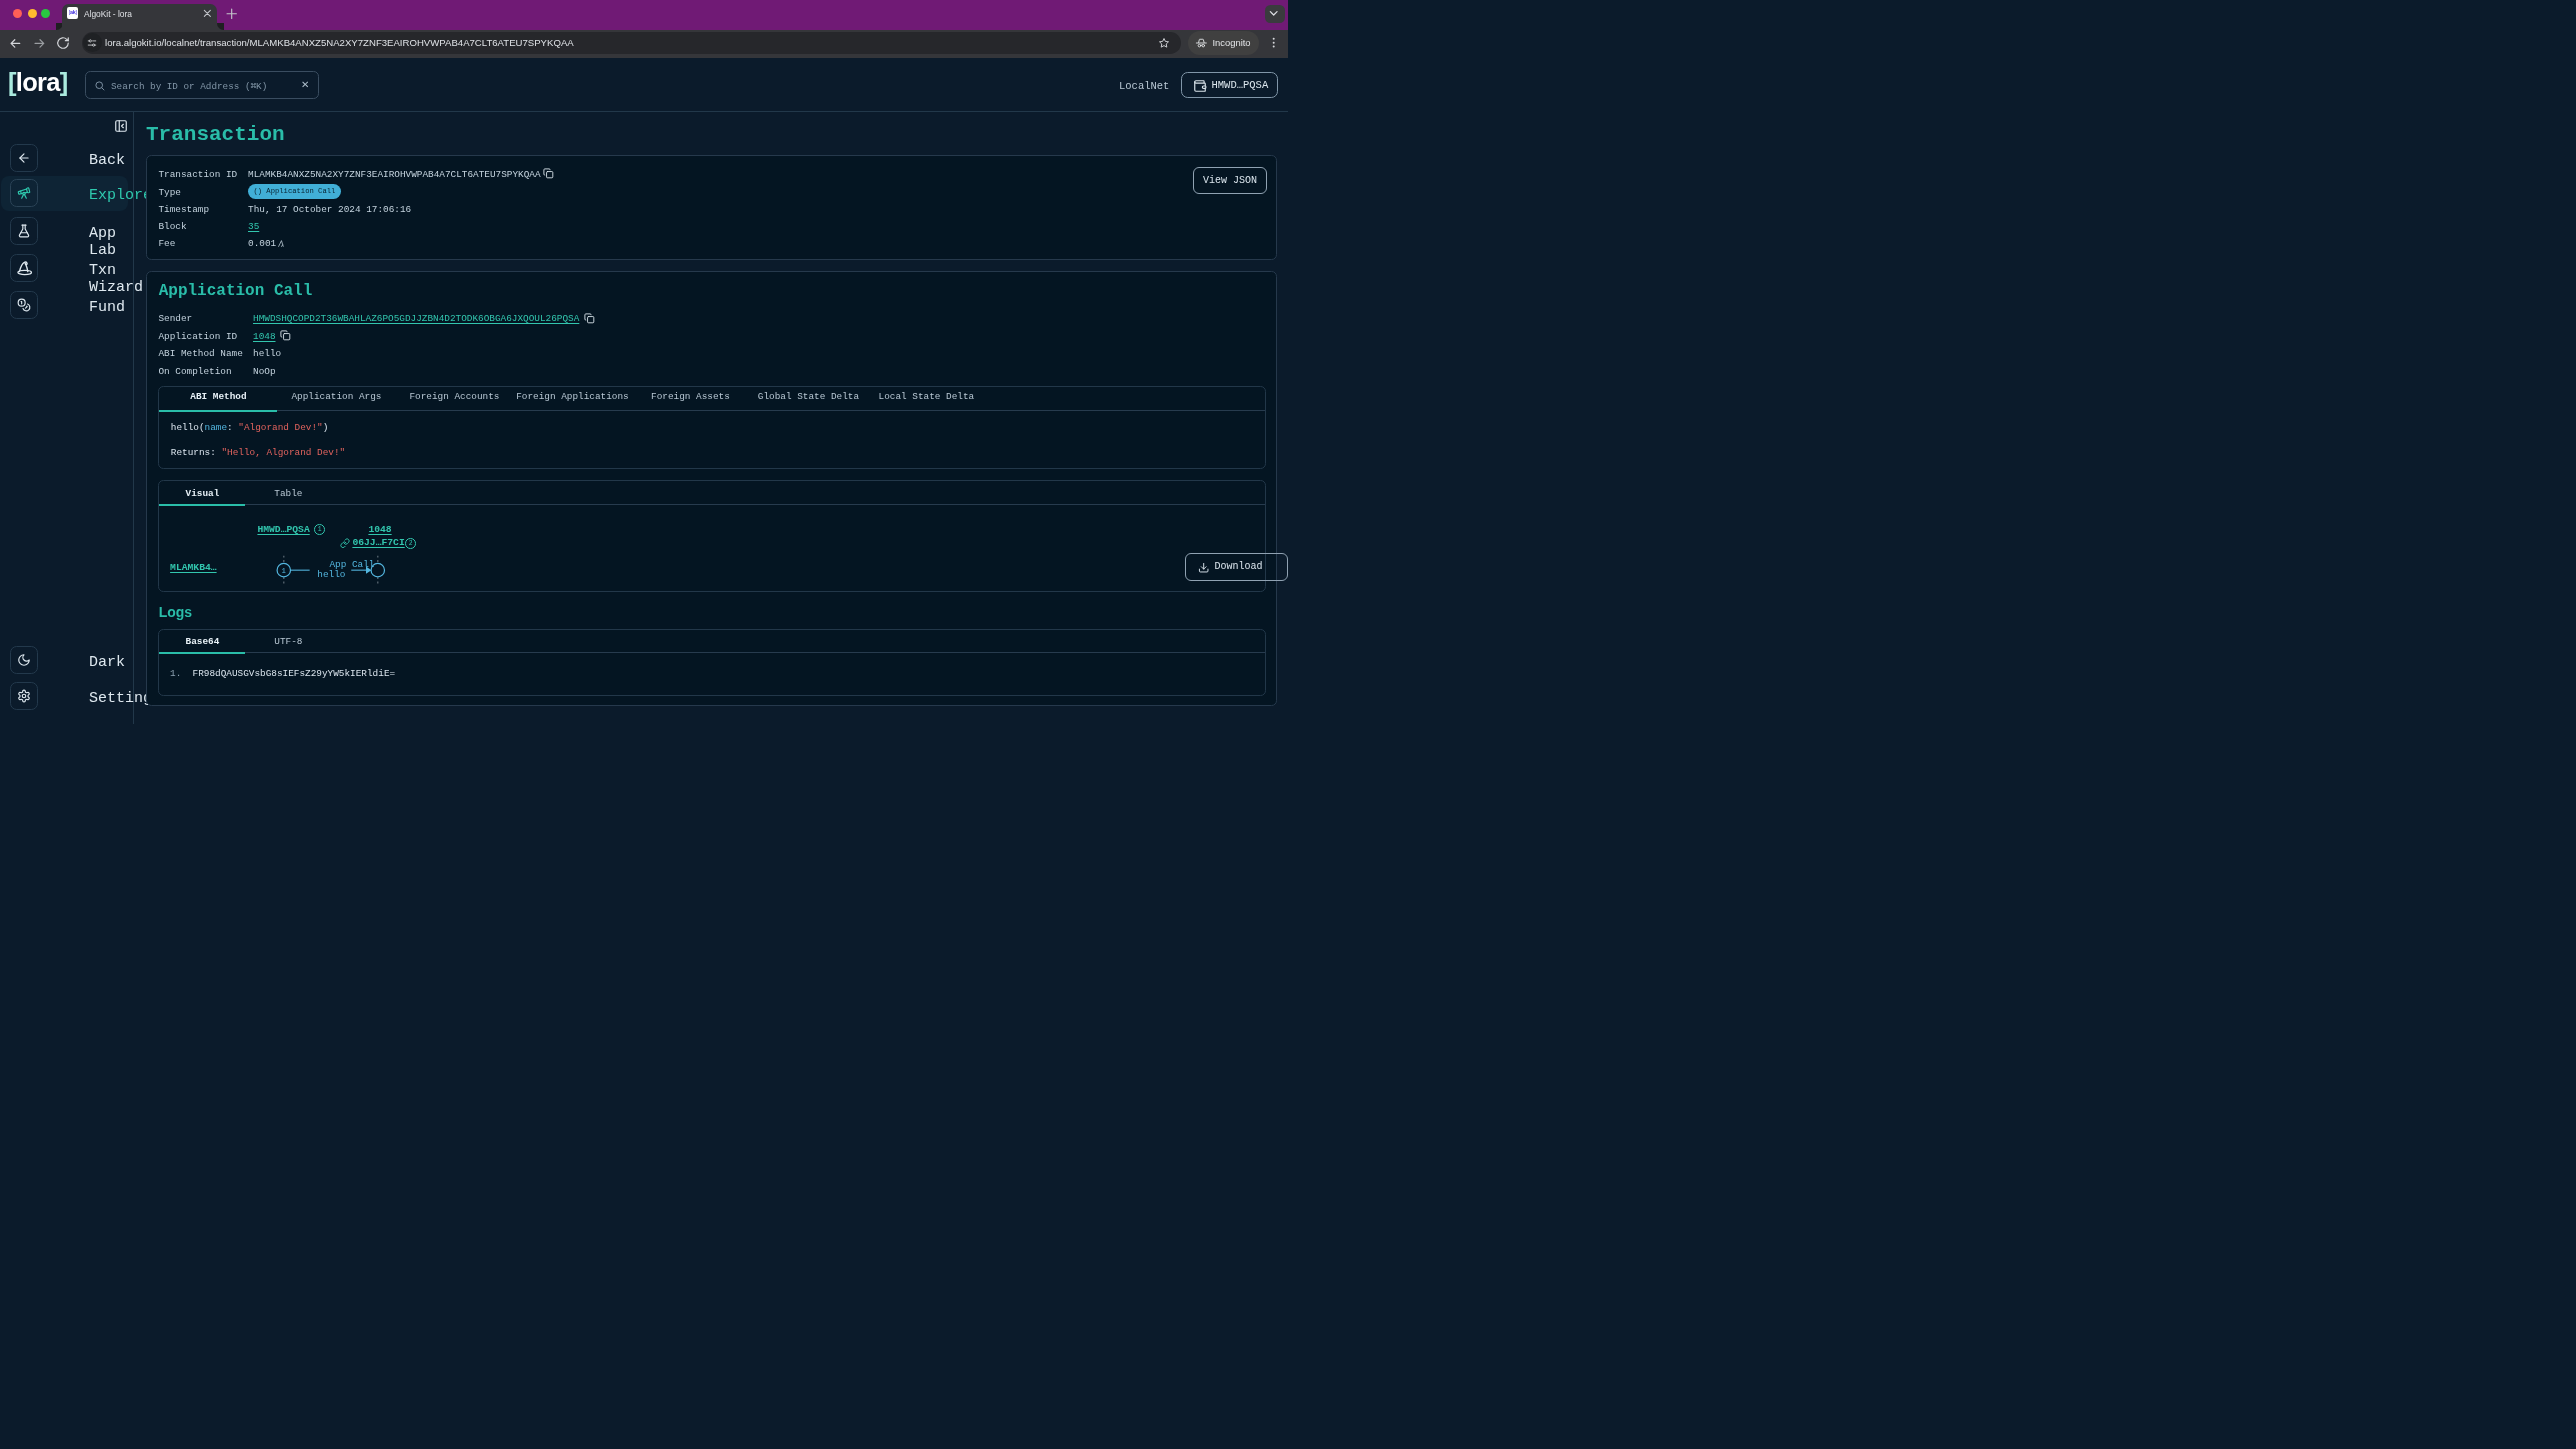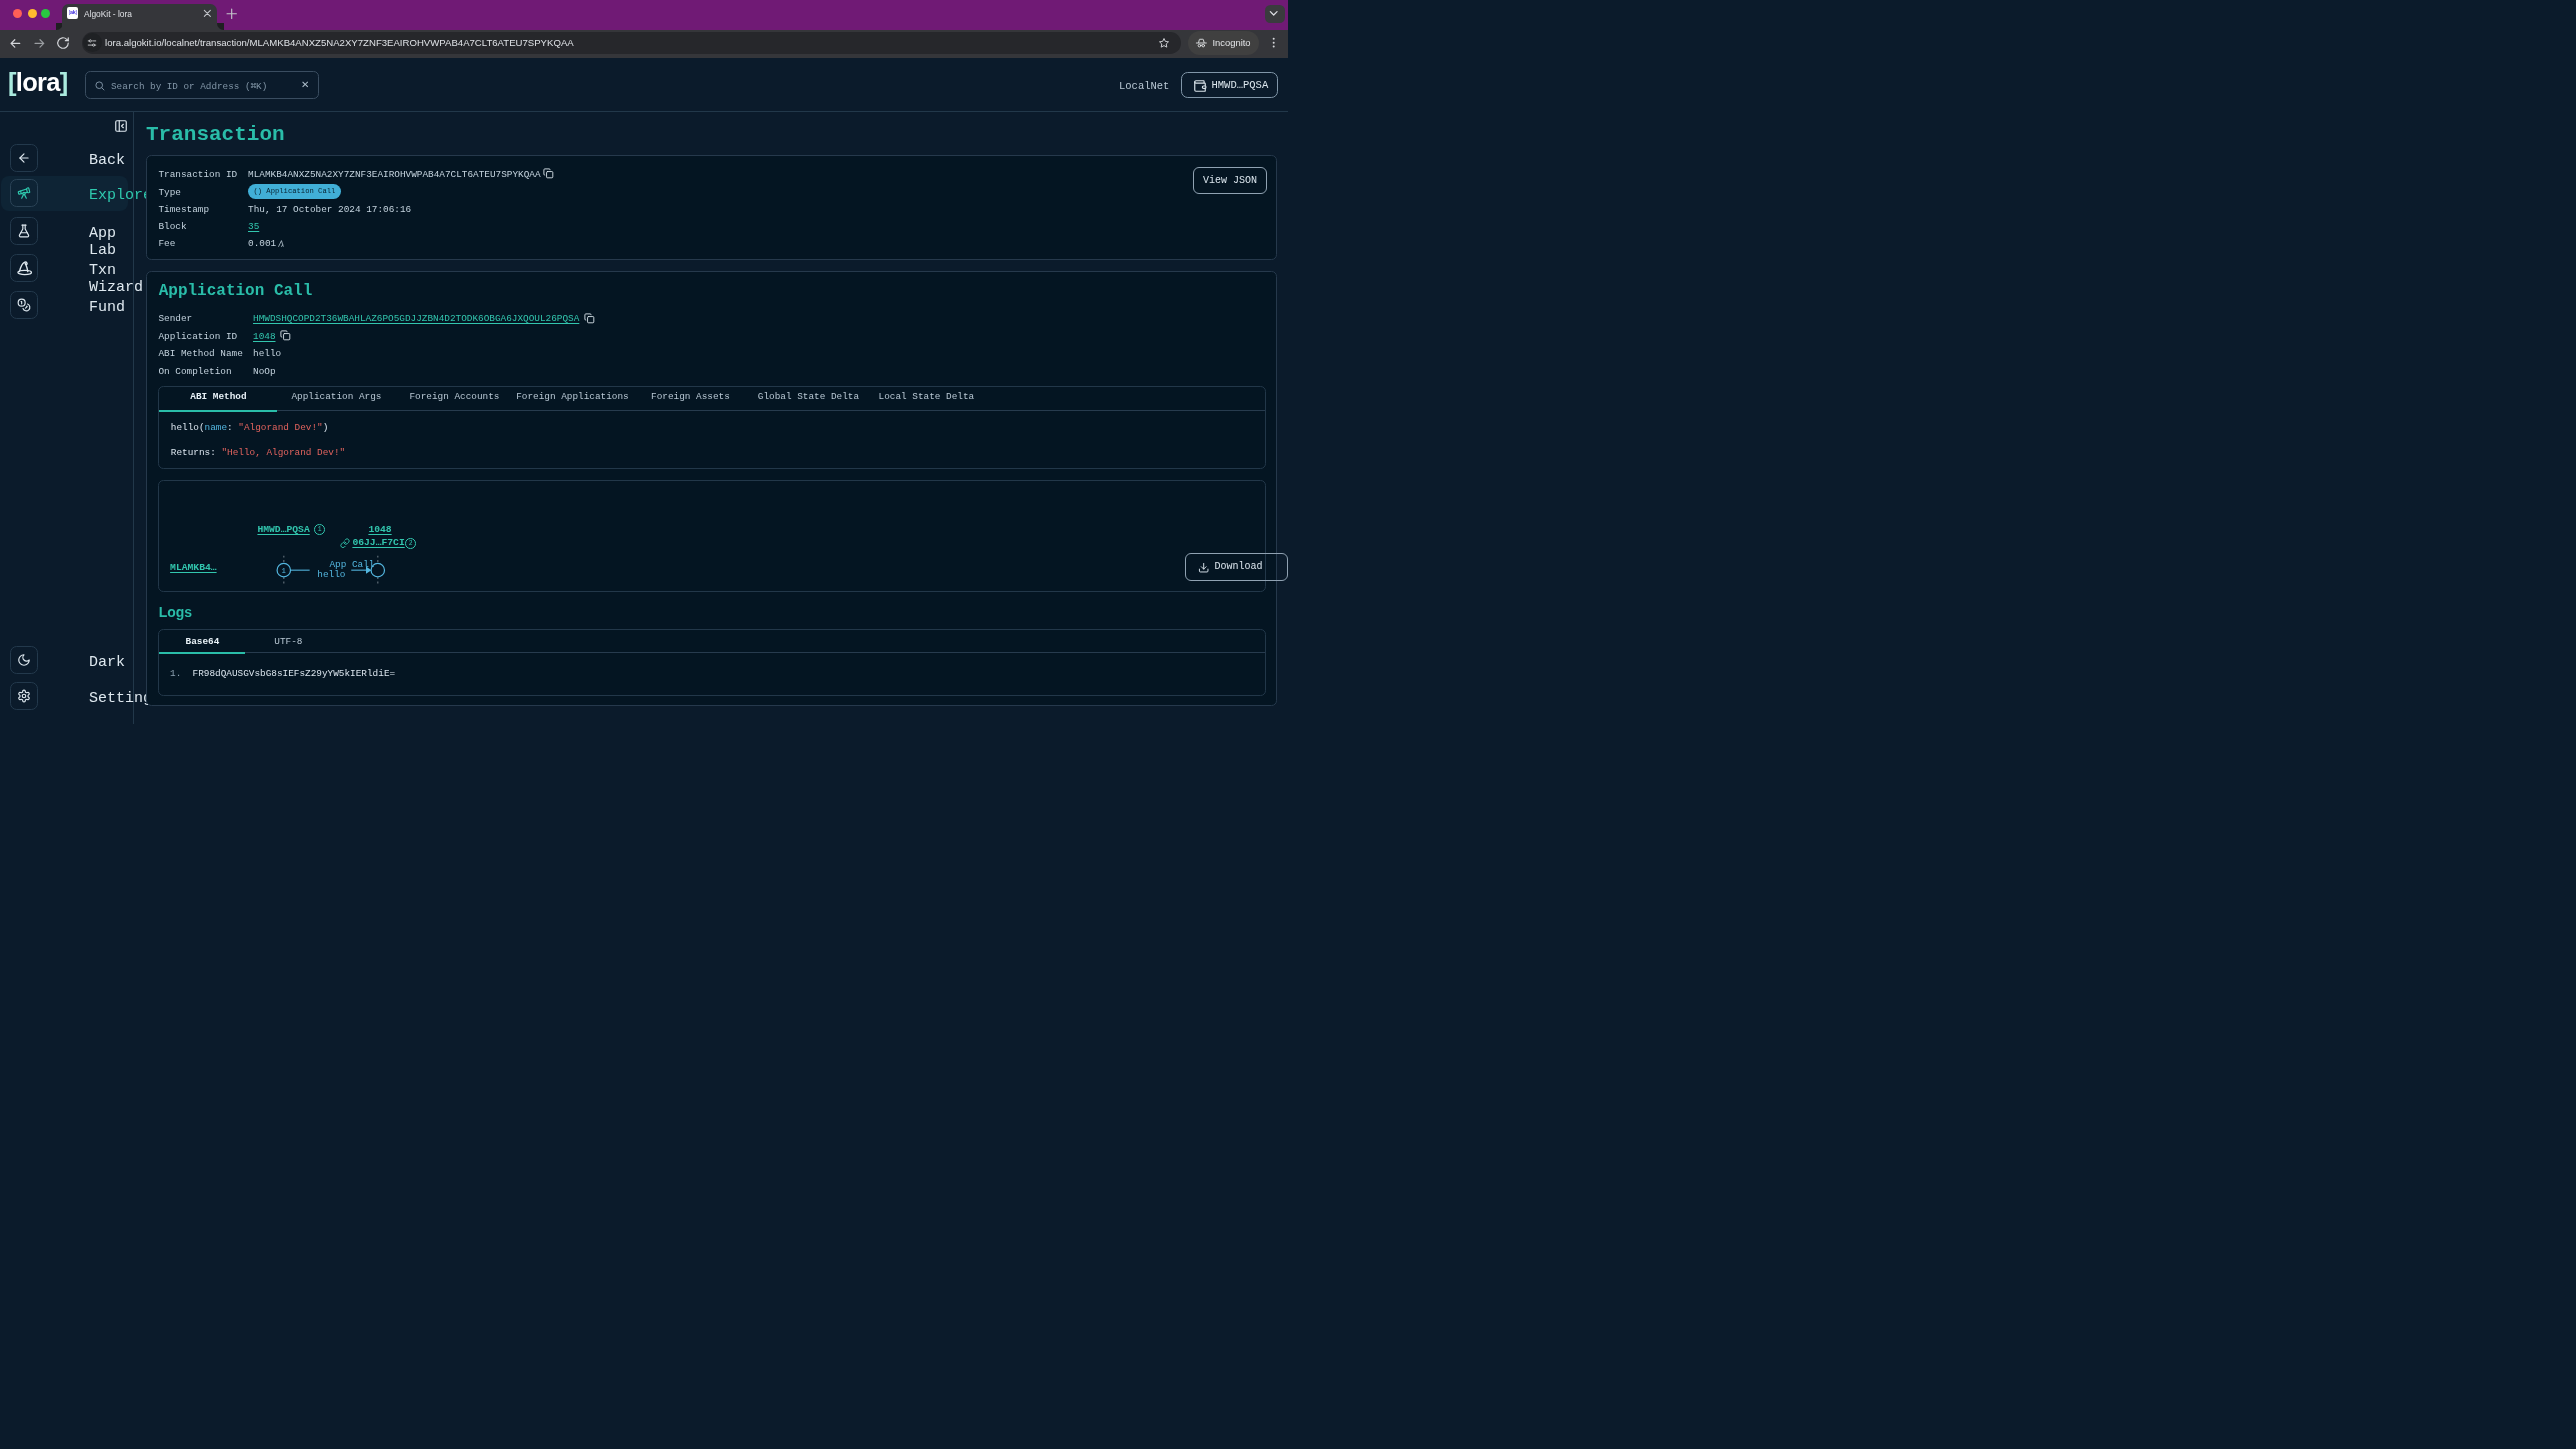--- a/index.html
+++ b/index.html
@@ -268,20 +268,24 @@
         <div class="tab" style="left:354px;width:118px">Foreign Applications</div>
         <div class="tab" style="left:472px;width:118px">Foreign Assets</div>
         <div class="tab" style="left:590px;width:118px">Global State Delta</div>
         <div class="tab" style="left:708px;width:118px">Local State Delta</div>
       </div>
       <div class="codeline" style="top:35px">hello(<span class="blue">name</span>: <span class="salmon">"Algorand Dev!"</span>)</div>
       <div class="codeline" style="top:60px">Returns: <span class="salmon">"Hello, Algorand Dev!"</span></div>
     </div>
 
     <div class="ibox" style="top:208px;height:112px">
+      <div class="tabrow" style="--x:1">
+        <div class="tab active" style="left:0;width:86px;line-height:25.5px">Visual</div>
+        <div class="tab" style="left:86px;width:86px;line-height:25.5px">Table</div>
+      </div>
 
       <div class="abs gh" style="left:98px;top:43px"><a class="tl">HMWD…PQSA</a></div>
       <div class="numcirc" style="left:155px;top:43px">1</div>
       <div class="abs gh" style="left:209px;top:43px"><a class="tl">1048</a></div>
       <svg class="abs" style="left:181px;top:57px" width="10" height="10" viewBox="0 0 24 24" fill="none" stroke="#32c6ae" stroke-width="2.2" stroke-linecap="round" stroke-linejoin="round">
           <path d="M10 13a5 5 0 0 0 7.54.54l3-3a5 5 0 0 0-7.07-7.07l-1.72 1.71"></path>
           <path d="M14 11a5 5 0 0 0-7.54.54l-3 3a5 5 0 0 0 7.07 7.07l1.71-1.71"></path>
         </svg>
       <div class="abs gh" style="left:193px;top:56px"><a class="tl">06JJ…F7CI</a></div>
       <div class="numcirc" style="left:246px;top:57px">2</div>

